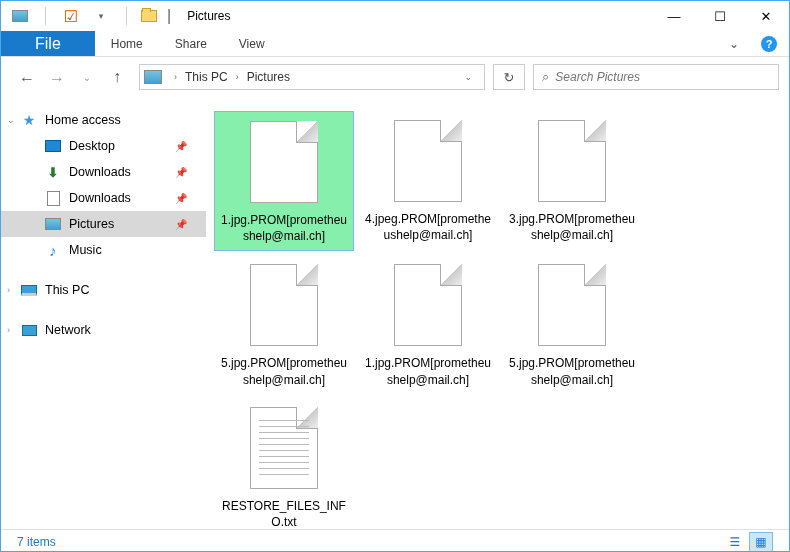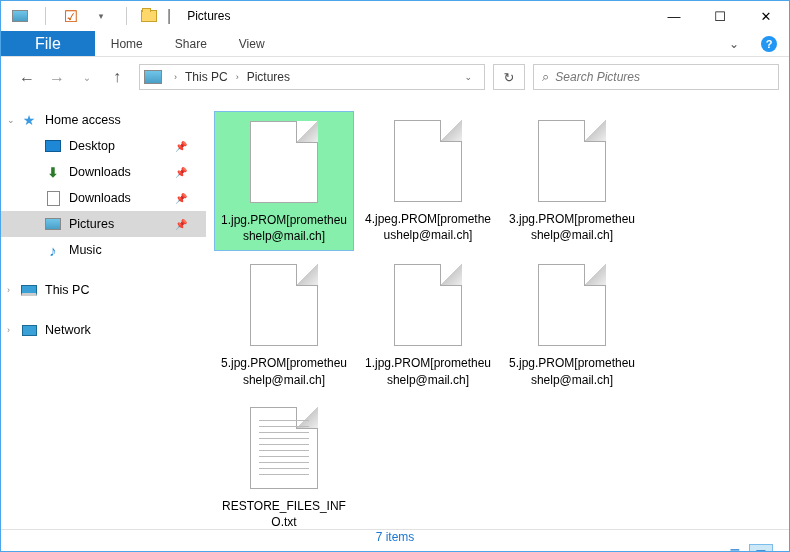--- a/index.html
+++ b/index.html
@@ -51,21 +51,21 @@
 .content { flex: 1; padding: 12px 6px; display: flex; flex-wrap: wrap; align-content: flex-start; gap: 0; }
 .file-item { width: 140px; display: flex; flex-direction: column; align-items: center; padding: 6px 4px; margin: 2px; }
 .file-item.selected { border: 1px solid #7abdeb; background: #86efac; }
 .file-icon { width: 82px; height: 88px; position: relative; margin-bottom: 6px; }
 .file-icon .page { width: 68px; height: 82px; background: #fff; border: 1px solid #aaa; position: absolute; left: 7px; top: 3px; }
 .file-icon .fold { position: absolute; right: 7px; top: 3px; width: 22px; height: 22px; background: linear-gradient(135deg, #fff 0%, #fff 48%, #ccc 50%, #eee 100%); border-left: 1px solid #aaa; border-bottom: 1px solid #aaa; }
 .file-icon.txt .lines { position: absolute; left: 16px; top: 16px; right: 16px; bottom: 12px; background: repeating-linear-gradient(#bbb 0, #bbb 1px, transparent 1px, transparent 6px); }
 .file-label { font-size: 12px; text-align: center; line-height: 1.35; max-width: 128px; word-break: break-all; }
 
 
-.statusbar { height: 24px; border-top: 1px solid #e1e1e1; display: flex; align-items: center; padding: 0 16px; font-size: 12px; color: #1976d2; flex-direction: column; }
+.statusbar { height: 24px; border-top: 1px solid #e1e1e1; display: flex; align-items: center; padding: 0 16px; font-size: 12px; color: #1976d2; }
 .statusbar .views { margin-left: auto; display: flex; gap: 2px; }
 .statusbar .view-btn { width: 24px; height: 20px; border: 1px solid transparent; display: flex; align-items: center; justify-content: center; }
 .statusbar .view-btn.active { border-color: #7abdeb; background: #cce8f7; }
 
 
 .star{color:#3b9ae0;font-size:14px}
 .desktop{width:16px;height:12px;background:#1e88d6;border:1px solid #0d5a94;position:relative}
 .folder{width:16px;height:12px;background:#ffd86b;border:1px solid #c9a227;position:relative}
 .folder::before{content:"";position:absolute;top:-3px;left:0;width:7px;height:3px;background:#ffd86b;border:1px solid #c9a227;border-bottom:none}
 .arrow-down{color:#2a7a2a;font-weight:bold}

